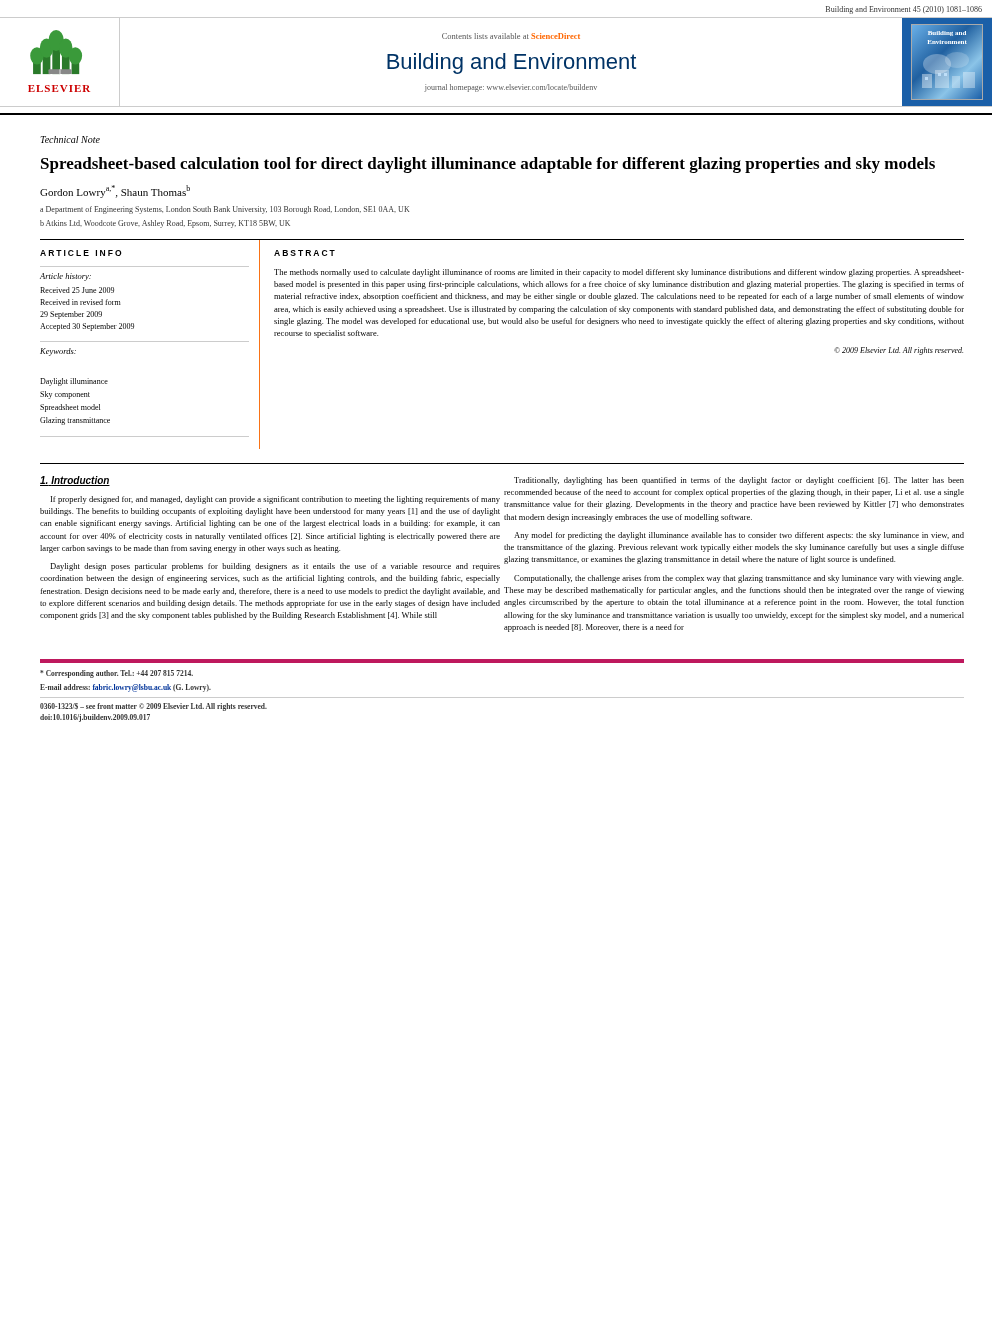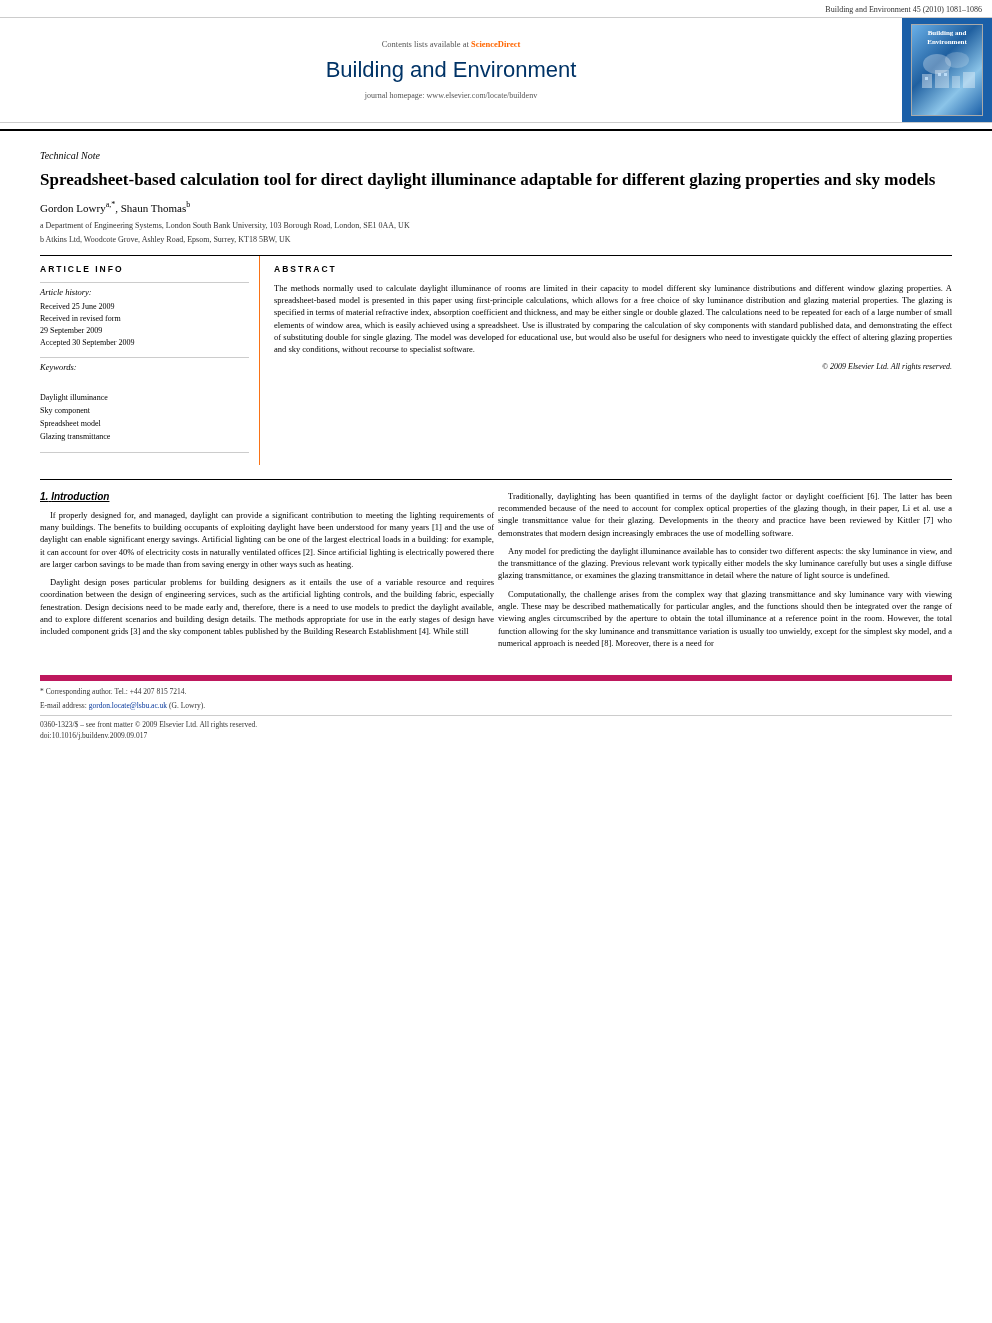--- a/index.html
+++ b/index.html
@@ -87,40 +87,40 @@
       width: 90px;
       background: #1a5fa8;
       display: flex;
       flex-direction: column;
       align-items: center;
       justify-content: center;
       padding: 6px;
     }
     .journal-cover-inner {
       width: 72px;
-      height: 92px;
+      height: 76px;
       background: linear-gradient(135deg, #6ab0e8 0%, #2060a0 40%, #8bc4e8 70%, #1a5fa8 100%);
       border: 1px solid #aaa;
       display: flex;
       flex-direction: column;
       align-items: center;
       justify-content: flex-start;
       padding: 4px;
     }
     .cover-journal-name {
       font-size: 7px;
       color: #fff;
       font-weight: bold;
       text-align: center;
       line-height: 1.2;
     }
 
     
     .body-content {
-      padding: 10px 40px 10px 40px;
+      padding: 10px 28px 10px 40px;
     }
 
     .technical-note-label {
       font-style: italic;
       font-size: 10px;
       margin-bottom: 6px;
       margin-top: 8px;
     }
     .article-main-title {
       font-size: 17px;
@@ -228,25 +228,26 @@
     }
     .body-text .para {
       margin-bottom: 5px;
     }
     .indent-para {
       text-indent: 10px;
     }
 
     
     .article-footer {
-      border-top: 6px solid #be185d;
+      border-top: 4px solid #be185d;
       margin-top: 20px;
       padding-top: 6px;
       font-size: 7.5px;
       color: #333;
+      font-weight: bold;
     }
     .footer-note {
       margin-bottom: 3px;
     }
     .footer-doi {
       font-size: 7.5px;
     }
 
     .divider-line {
       border: none;
@@ -263,20 +264,38 @@
 <body>
 
 <div class="page">
 
   <div class="journal-header">
     <div class="journal-top-bar">
       <span>Building and Environment 45 (2010) 1081–1086</span>
     </div>
     <div class="journal-main-header">
 
+      <div class="elsevier-logo-box">
+        <svg class="elsevier-logo-tree" viewBox="0 0 60 52" xmlns="http://www.w3.org/2000/svg">
+          <rect x="2" y="35" width="8" height="14" fill="#2a7a2a"></rect>
+          <rect x="12" y="28" width="8" height="21" fill="#2a7a2a"></rect>
+          <rect x="22" y="20" width="8" height="29" fill="#2a7a2a"></rect>
+          <rect x="32" y="28" width="8" height="21" fill="#2a7a2a"></rect>
+          <rect x="42" y="35" width="8" height="14" fill="#2a7a2a"></rect>
+          <ellipse cx="6" cy="30" rx="7" ry="9" fill="#3a9a3a"></ellipse>
+          <ellipse cx="16" cy="22" rx="7" ry="10" fill="#3a9a3a"></ellipse>
+          <ellipse cx="26" cy="14" rx="8" ry="11" fill="#3a9a3a"></ellipse>
+          <ellipse cx="36" cy="22" rx="7" ry="10" fill="#3a9a3a"></ellipse>
+          <ellipse cx="46" cy="30" rx="7" ry="9" fill="#3a9a3a"></ellipse>
+
+          <rect x="18" y="44" width="24" height="5" fill="#888" rx="1"></rect>
+          <line x1="30" y1="44" x2="30" y2="49" stroke="#fff" stroke-width="0.8"></line>
+        </svg>
+        <div class="elsevier-text">ELSEVIER</div>
+      </div>
 
       <div class="journal-center">
         <div class="sciencedirect-line">
           <span>Contents lists available at</span>
           <span class="orange bold">ScienceDirect</span>
         </div>
         <div class="journal-title-main">Building and Environment</div>
         <div class="journal-homepage-line">journal homepage: www.elsevier.com/locate/buildenv</div>
       </div>
 
@@ -378,21 +397,21 @@
         </div>
       </div>
     </div>
 
     <div class="article-footer">
       <div class="footer-note">
         <span>* Corresponding author. Tel.: +44 207 815 7214.</span>
       </div>
       <div class="footer-note">
         <span>E-mail address:</span>
-        <span class="blue">gordon.locate@lsbu.ac.uk</span>
+        <span class="blue">fabric.lowry@lsbu.ac.uk</span>
         <span>(G. Lowry).</span>
       </div>
       <hr class="divider-line">
       <div class="footer-doi">0360-1323/$ – see front matter © 2009 Elsevier Ltd. All rights reserved.</div>
       <div class="footer-doi">doi:10.1016/j.buildenv.2009.09.017</div>
     </div>
 
   </div>
 </div>
 

